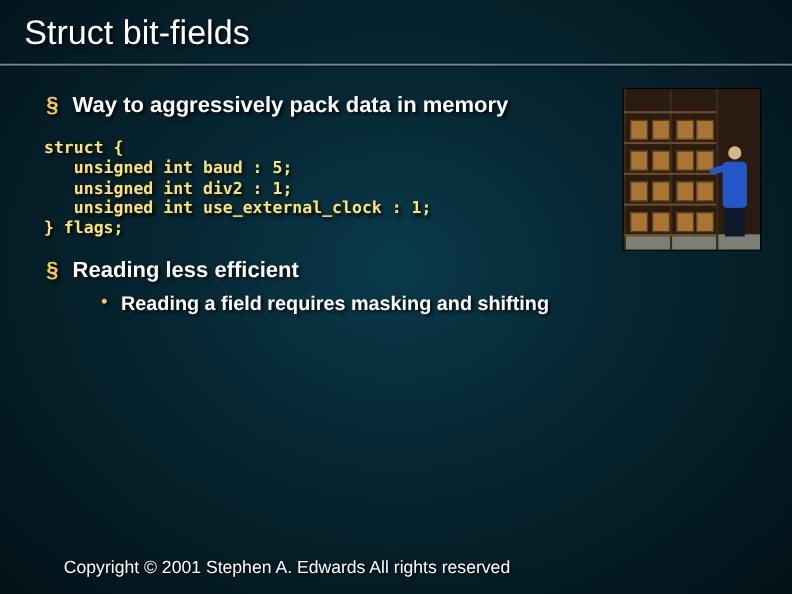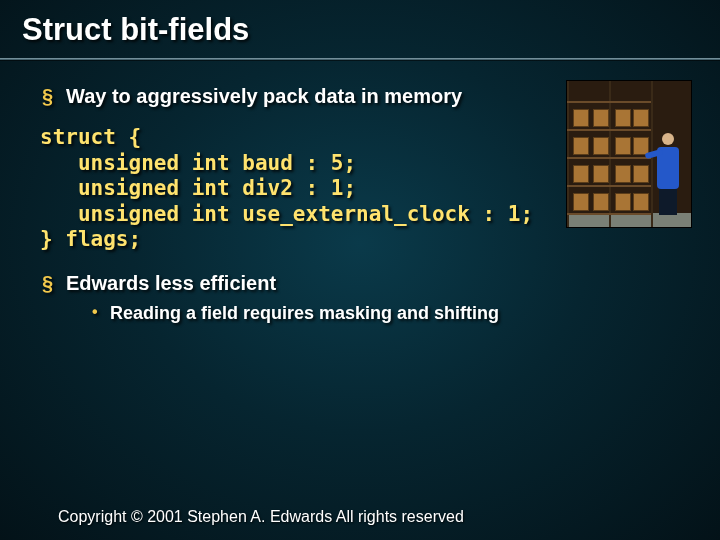--- a/index.html
+++ b/index.html
@@ -6,21 +6,21 @@
   html, body { width: 720px; height: 540px; overflow: hidden; }
   body {
     background: radial-gradient(ellipse at 50% 45%, #0a3a4a 0%, #062530 45%, #031218 100%);
     font-family: Arial, Helvetica, sans-serif;
     color: #fff;
     position: relative;
   }
   .slide { width: 720px; height: 540px; padding: 12px 22px 0 22px; position: relative; }
   .title {
     font-size: 31px;
-    font-weight: 700;
+    font-weight: 400;
     color: #fff;
     text-shadow: 2px 2px 3px rgba(0,0,0,0.8);
     margin-bottom: 10px;
   }
   .rule {
     height: 2px;
     background: linear-gradient(to bottom, #8aa5b0, #2d4a55);
     margin: 0 -22px 24px -22px;
     box-shadow: 0 1px 0 rgba(0,0,0,0.5);
   }
@@ -57,21 +57,21 @@
     content: "•";
     position: absolute;
     left: 0;
     top: 0;
     color: #f2c94c;
     font-size: 16px;
     text-shadow: 2px 2px 3px rgba(0,0,0,0.8);
   }
   .code {
     font-family: "Lucida Console","Consolas",monospace;
-    font-size: 21px;
+    font-size: 15px;
     font-weight: 700;
     color: #ffe36e;
     text-shadow: 2px 2px 3px rgba(0,0,0,0.85);
     white-space: pre;
     margin: 6px 0 18px 18px;
     line-height: 1.22;
   }
   .copyright {
     position: absolute;
     left: 58px;
@@ -154,21 +154,21 @@
   </ul>
 
   <div class="code">struct {
    unsigned int baud : 5;
    unsigned int div2 : 1;
    unsigned int use_external_clock : 1;
 } flags;</div>
 
   <ul class="bullets">
     <li>
-      <span>Edwards less efficient</span>
+      <span>Reading less efficient</span>
       <ul class="sub">
         <li>Reading a field requires masking and shifting</li>
       </ul>
     </li>
   </ul>
 
   <div class="copyright">Copyright © 2001 Stephen A. Edwards  All rights reserved</div>
 </div>
 
 </body></html>

